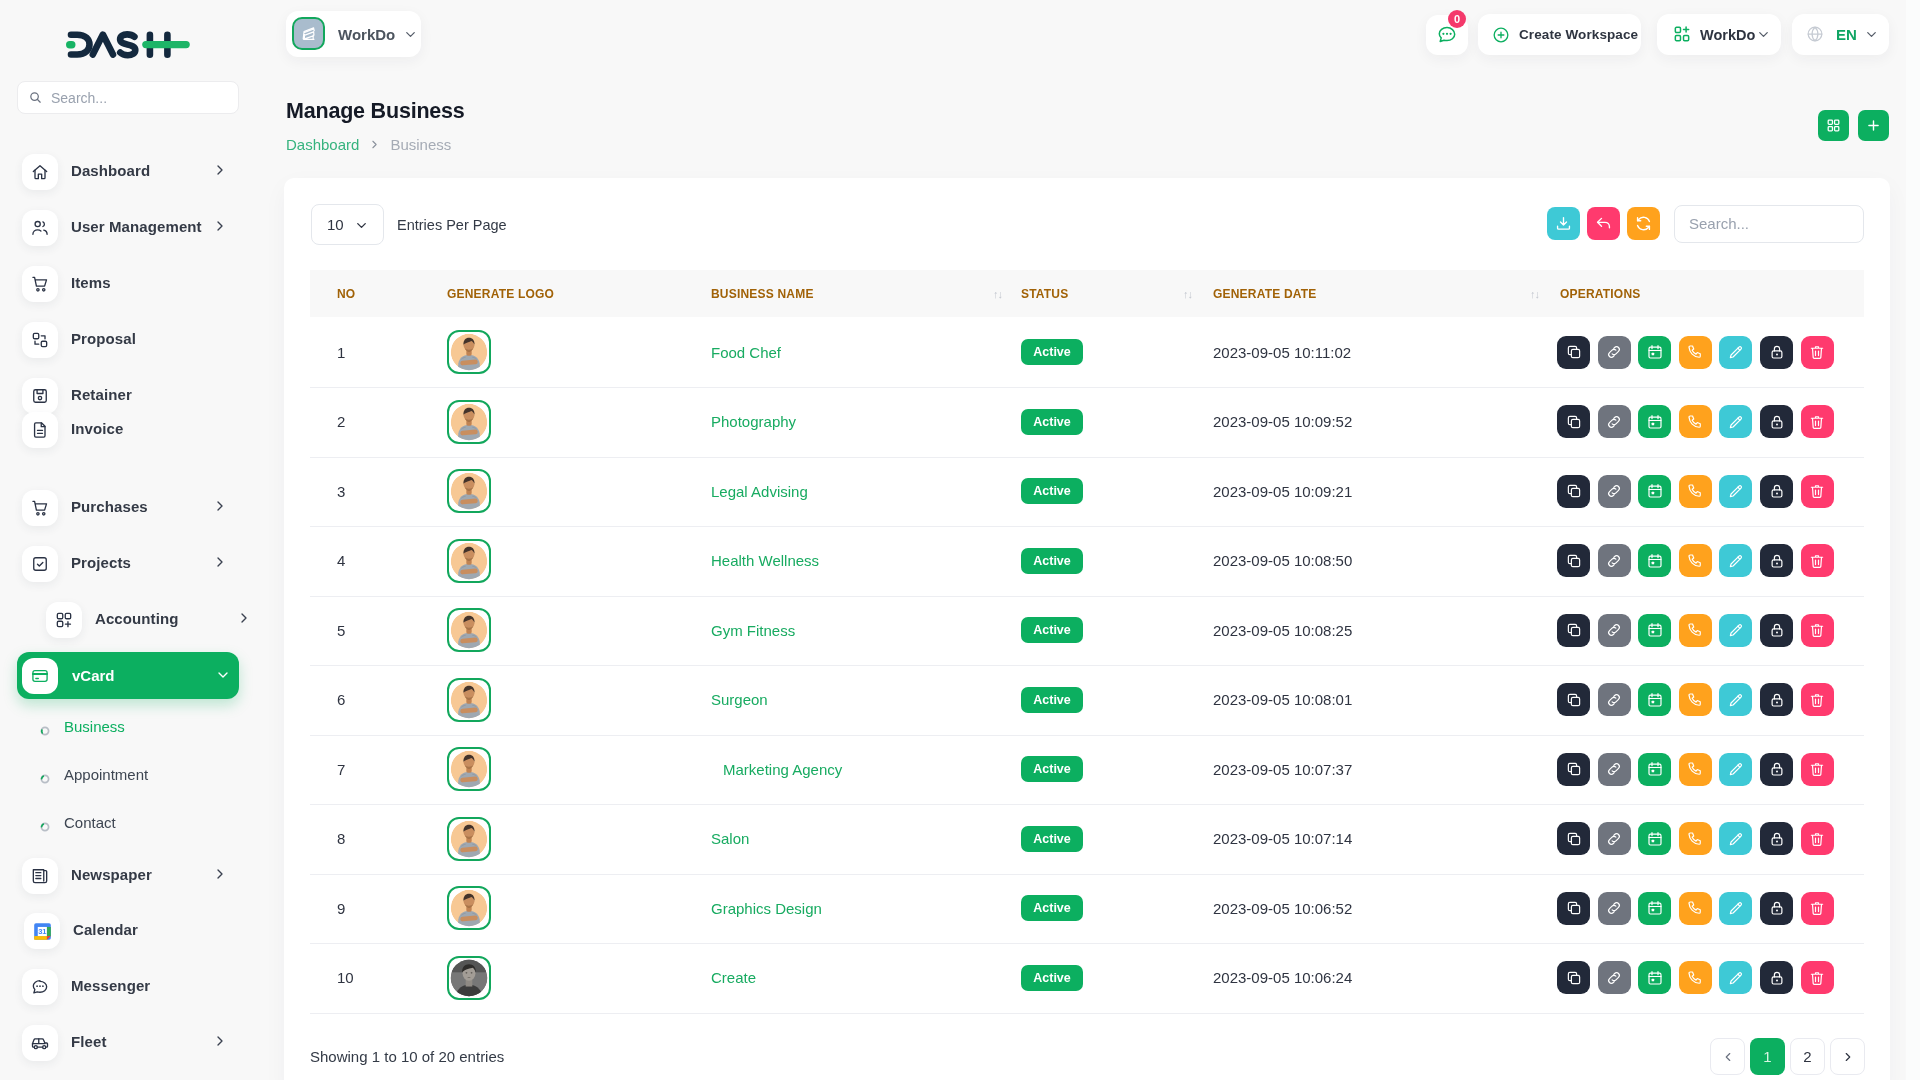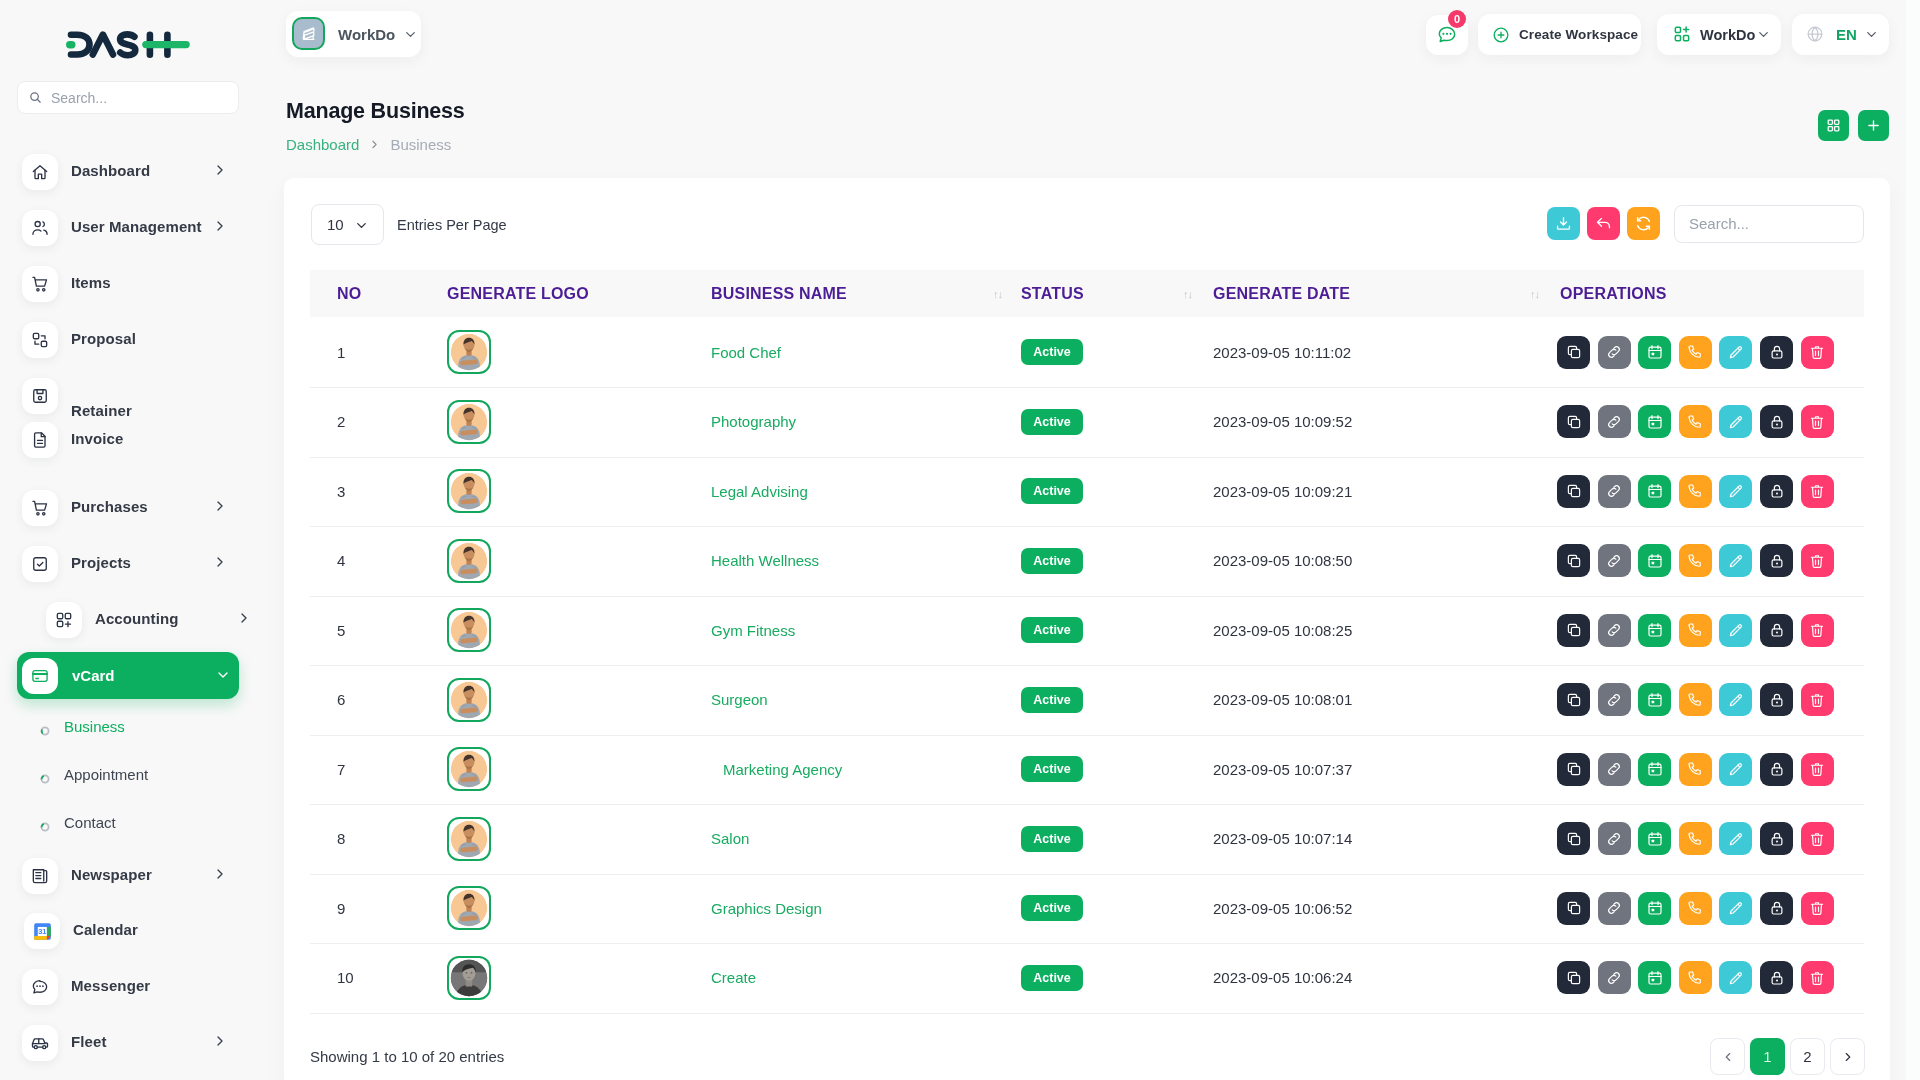--- a/index.html
+++ b/index.html
@@ -5,21 +5,21 @@
 html,body{width:1920px;height:1080px;overflow:hidden;}
 body{font-family:"Liberation Sans",sans-serif;background:#f8f8f8;color:#2F3441;position:relative;}
 .abs{position:absolute;}
 .flex{display:flex;align-items:center;}
 .pill{background:#fff;border-radius:12px;box-shadow:0 4px 14px rgba(35,46,60,.05);}
 .ibox{width:36px;height:36px;border-radius:12px;background:#fff;box-shadow:0 3px 10px rgba(40,50,65,.07);display:flex;align-items:center;justify-content:center;}
 .navtx{font-size:15px;font-weight:700;color:#343A46;letter-spacing:.1px;}
 .opbtn{position:absolute;width:33px;height:33px;border-radius:9px;display:flex;align-items:center;justify-content:center;}
 .badge{position:absolute;width:62px;height:26px;border-radius:7px;background:#0CAF60;color:#fff;font-size:12.5px;font-weight:700;display:flex;align-items:center;justify-content:center;}
 .cell{position:absolute;font-size:15px;display:flex;align-items:center;height:20px;}
-.hcell{position:absolute;font-size:16px;font-weight:700;color:#4c1d95;letter-spacing:.2px;height:47px;display:flex;align-items:center;}
+.hcell{position:absolute;font-size:12px;font-weight:700;color:#a16207;letter-spacing:.2px;height:47px;display:flex;align-items:center;}
 .sorti{position:absolute;font-size:11px;color:#c3c7cf;height:47px;display:flex;align-items:center;letter-spacing:-1px;}
 .rowline{position:absolute;left:310px;width:1554px;height:1px;background:#EDEEF2;}
 </style></head><body>
 
 <svg class="abs" style="left:60px;top:20px;" width="140" height="50" viewBox="0 0 140 50">
 <g fill="none" stroke="#14293E" stroke-width="6.6" stroke-linecap="round" stroke-linejoin="round">
 <path d="M11 14.7h6.2c8.5 0 12.3 4.9 12.3 9.9s-3.8 9.9-12.3 9.9H11"></path>
 <path d="M32.8 34.6 42.9 14.6 53 34.6"></path>
 <path d="M74.4 16.8c-1.8-1.6-4.5-2.4-7.3-2.4-4.3 0-7 1.9-7 4.9 0 7 15.2 3.7 15.2 10.8 0 3.1-3 5.1-7.5 5.1-3.1 0-5.9-1-7.6-2.7"></path>
 <path d="M89.9 14.9v19.8M107.4 14.9v19.8"></path>
@@ -82,23 +82,23 @@
 <div class="abs navtx" style="left:71px;top:18px;">Proposal</div>
 </div>
 <div class="abs" style="left:0;top:368px;width:260px;height:56px;">
 <div class="ibox abs" style="left:22px;top:10px;">
       <svg width="20" height="20" viewBox="0 0 24 24" fill="none" stroke="#2b3345" stroke-width="1.6" stroke-linecap="round" stroke-linejoin="round">
         <rect x="4.5" y="4.5" width="15" height="15" rx="2"></rect>
         <path d="M8.5 4.5V9h7V4.5"></path>
         <circle cx="12" cy="14.5" r="2"></circle>
       </svg>
     </div>
-<div class="abs navtx" style="left:71px;top:34px;">Retainer</div>
-</div>
-<div class="abs" style="left:0;top:412px;width:260px;height:56px;">
+<div class="abs navtx" style="left:71px;top:18px;">Retainer</div>
+</div>
+<div class="abs" style="left:0;top:402px;width:260px;height:56px;">
 <div class="ibox abs" style="left:22px;top:10px;">
       <svg width="20" height="20" viewBox="0 0 24 24" fill="none" stroke="#2b3345" stroke-width="1.6" stroke-linecap="round" stroke-linejoin="round">
         <path d="M7 3.5h7l4 4V19a1.5 1.5 0 0 1-1.5 1.5h-9.5A1.5 1.5 0 0 1 5.5 19V5A1.5 1.5 0 0 1 7 3.5z"></path>
         <path d="M13.5 3.5V8H18"></path>
         <path d="M9 12.5h6M9 16h6"></path>
       </svg>
     </div>
 <div class="abs navtx" style="left:71px;top:18px;">Invoice</div>
 </div>
 <div class="abs" style="left:0;top:480px;width:260px;height:56px;">

